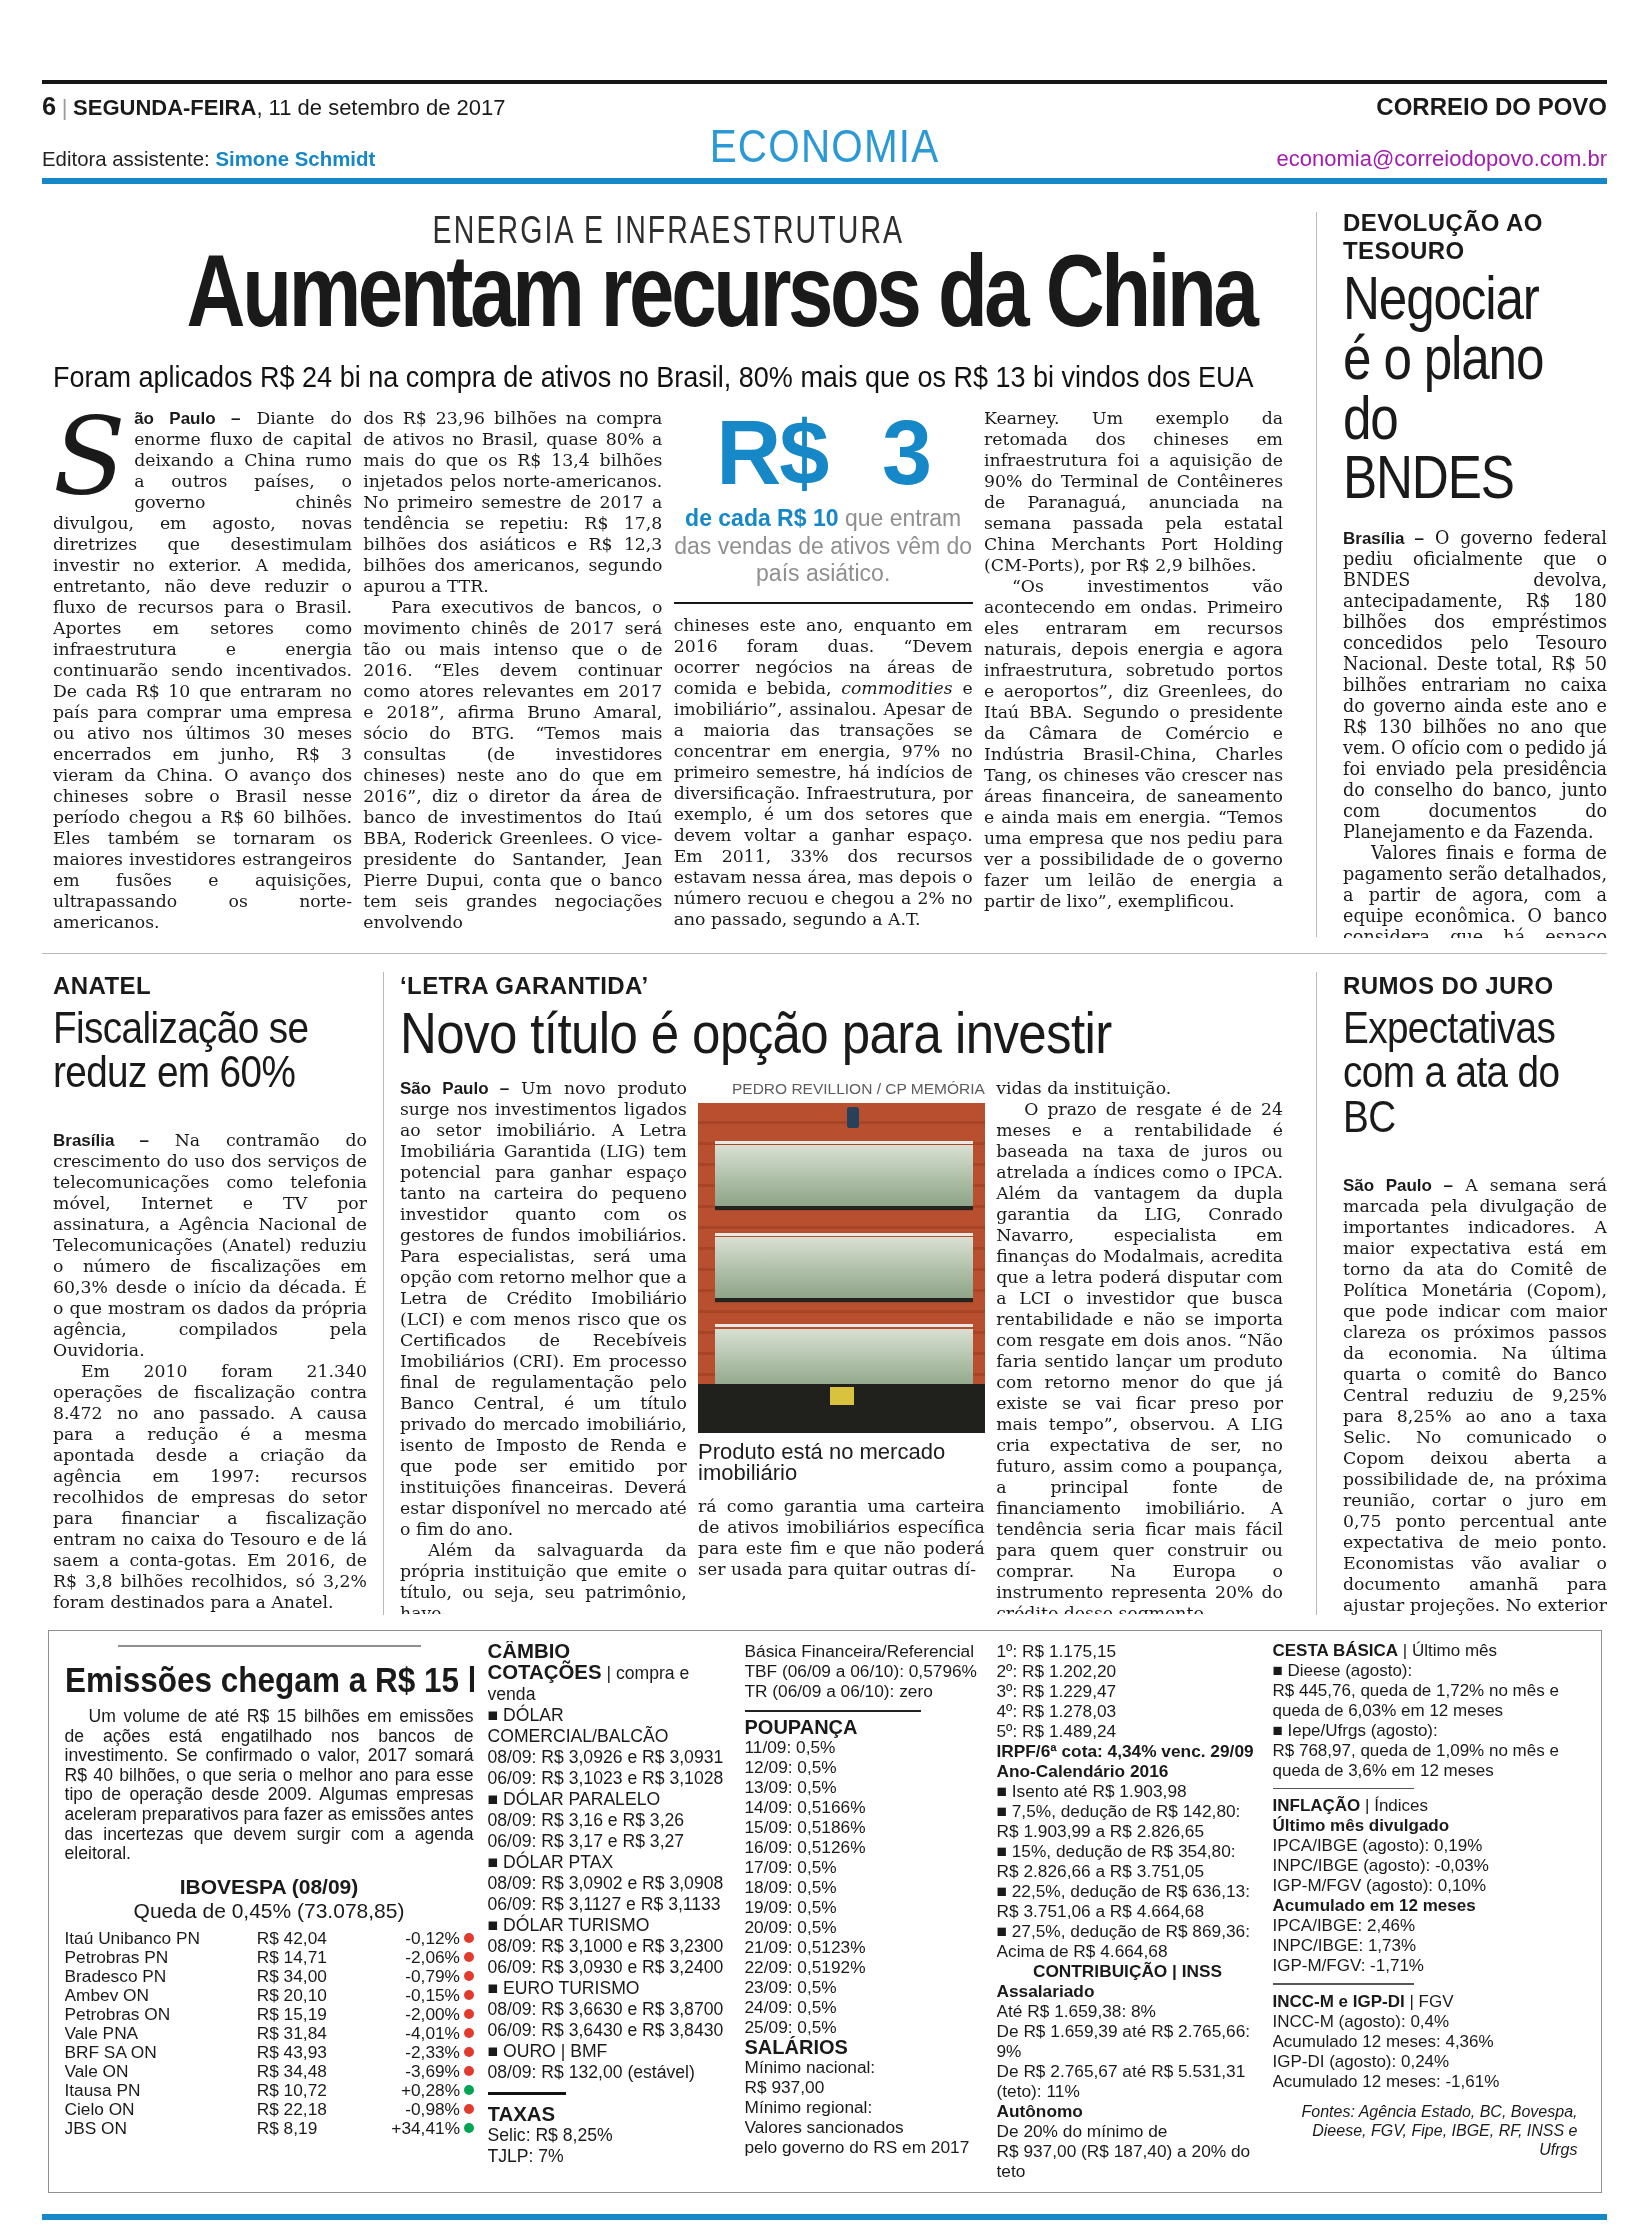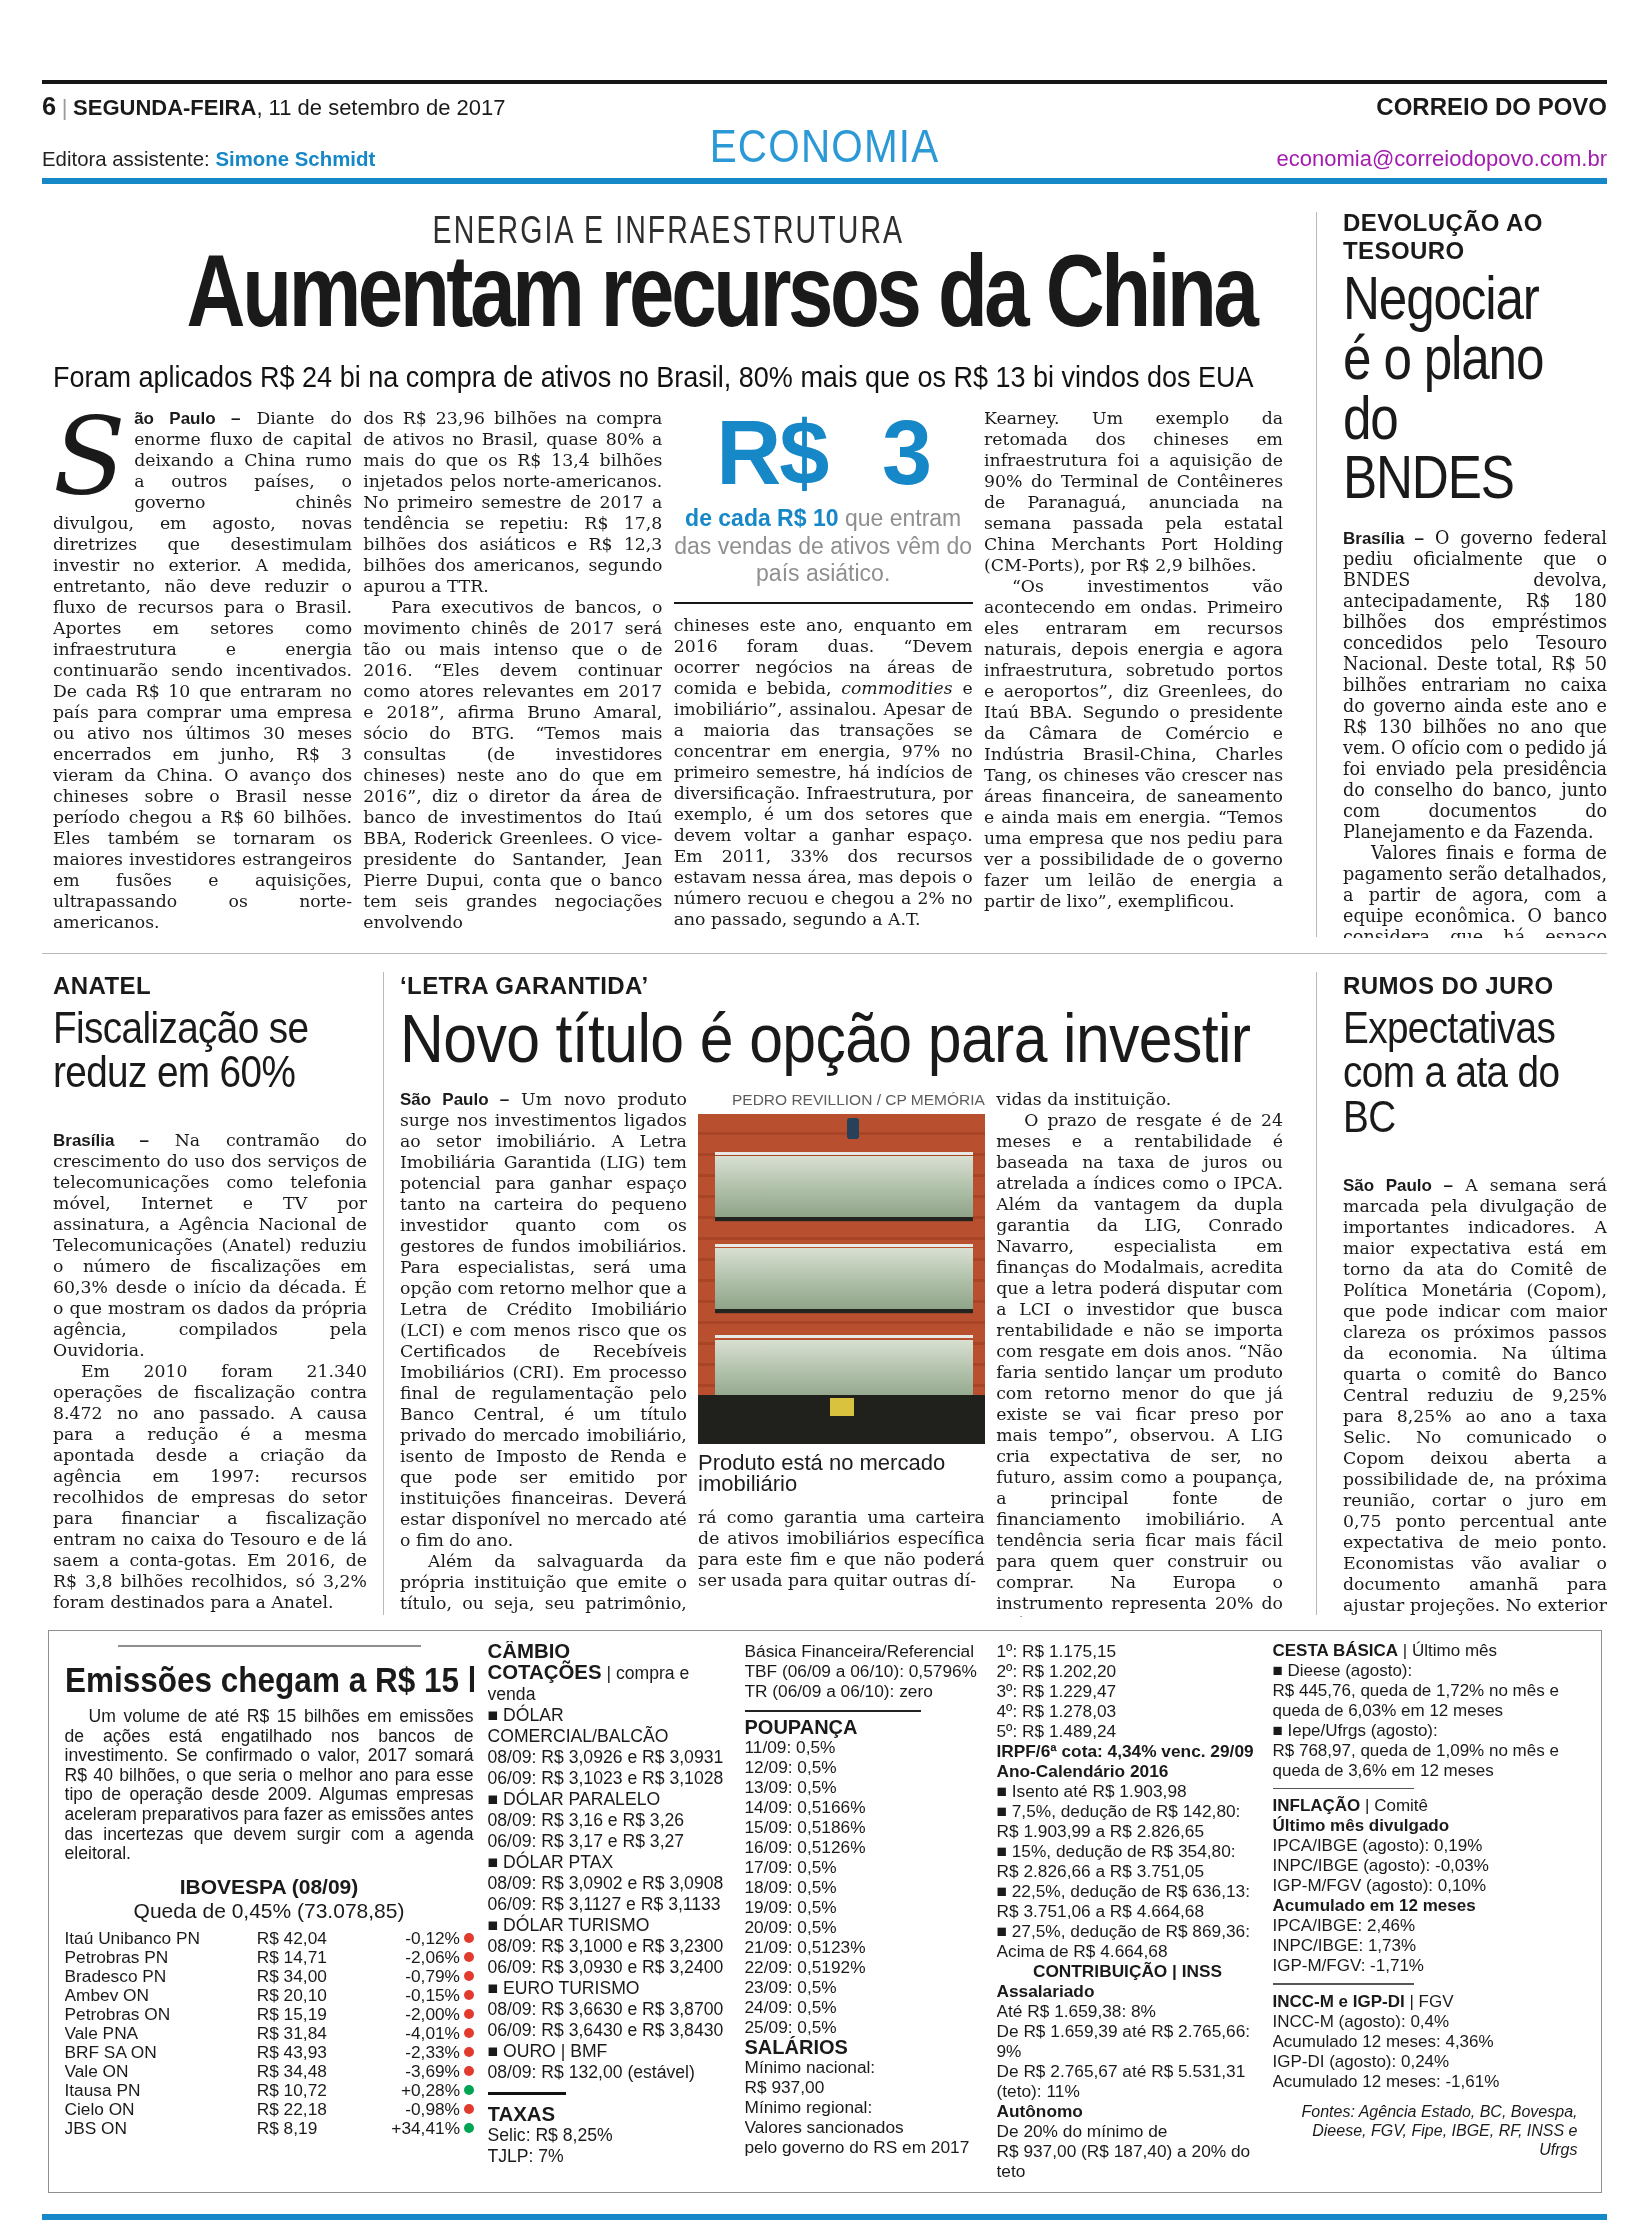--- a/index.html
+++ b/index.html
@@ -47,21 +47,21 @@
   .sb-body{margin-top:20px;font-size:17.6px;line-height:21px;}
   
   .rule-mid{left:42px;top:953px;width:1565px;height:1.4px;background:#b9b9b9;}
   .v2{left:383px;top:972px;width:1.4px;height:643px;background:#b9b9b9;}
   .v3{left:1316px;top:972px;width:1.4px;height:643px;background:#b9b9b9;}
   .anatel{left:53px;top:972px;width:314px;height:645px;overflow:hidden;}
   .mid-head{margin-top:5.6px;font-size:44px;line-height:1.02;}
   .mid-head .cond{transform:scaleX(.88);letter-spacing:-0.7px;}
   .anatel .body,.bc .body{margin-top:35px;font-size:17.3px;line-height:21px;}
   .lig{left:400px;top:972px;width:883px;height:645px;overflow:hidden;}
-  .lig-head{margin-top:4.2px;font-size:69px;line-height:1;}
+  .lig-head{margin-top:4.2px;font-size:58px;line-height:1;}
   .lig-head .cond{transform:scaleX(.88);letter-spacing:-0.7px;}
   .ligcols{margin-top:15.5px;display:flex;gap:11.3px;}
   .ligcol{flex:1;font-size:17.3px;line-height:21px;height:536px;overflow:hidden;}
   .credit{font-size:15.5px;color:#5c5c5c;text-align:right;font-family:"Liberation Sans",sans-serif;margin-bottom:4.2px;}
   .photo{position:relative;width:100%;height:330px;background:#b8502f;overflow:hidden;}
   .photo .brick{position:absolute;inset:0;background:repeating-linear-gradient(180deg,#b8502f 0 18.3px,#a84527 18.3px 21px),repeating-linear-gradient(90deg,rgba(255,255,255,.06) 0 28px,rgba(0,0,0,.08) 28px 31px);}
   .photo .band{position:absolute;left:6%;right:4%;height:61px;background:linear-gradient(180deg,#d9e0d2,#aebfa8 55%,#8fa489);box-shadow:0 4.2px 0 #23231f;}
   .photo .rail{position:absolute;left:6%;right:4%;height:3.5px;background:#e8e8e4;}
   .photo .storefront{position:absolute;left:0;right:0;bottom:0;height:49px;background:#20201d;}
   .photo .sign{position:absolute;bottom:28px;left:46%;width:24px;height:18.3px;background:#d9c23e;}
@@ -397,21 +397,21 @@
 
     <div class="c5">
       <div><span class="b">CESTA BÁSICA</span><span> | Último mês</span></div>
       <div>■ Dieese (agosto):</div>
       <div>R$ 445,76, queda de 1,72% no mês e</div>
       <div>queda de 6,03% em 12 meses</div>
       <div>■ Iepe/Ufrgs (agosto):</div>
       <div>R$ 768,97, queda de 1,09% no mês e</div>
       <div>queda de 3,6% em 12 meses</div>
       <div class="dashline2"></div>
-      <div><span class="b">INFLAÇÃO</span><span> | Comitê</span></div>
+      <div><span class="b">INFLAÇÃO</span><span> | Índices</span></div>
       <div class="b">Último mês divulgado</div>
       <div>IPCA/IBGE (agosto): 0,19%</div>
       <div>INPC/IBGE (agosto): -0,03%</div>
       <div>IGP-M/FGV (agosto): 0,10%</div>
       <div class="b">Acumulado em 12 meses</div>
       <div>IPCA/IBGE: 2,46%</div>
       <div>INPC/IBGE: 1,73%</div>
       <div>IGP-M/FGV: -1,71%</div>
       <div class="dashline2"></div>
       <div><span class="b">INCC-M e IGP-DI</span><span> | FGV</span></div>

